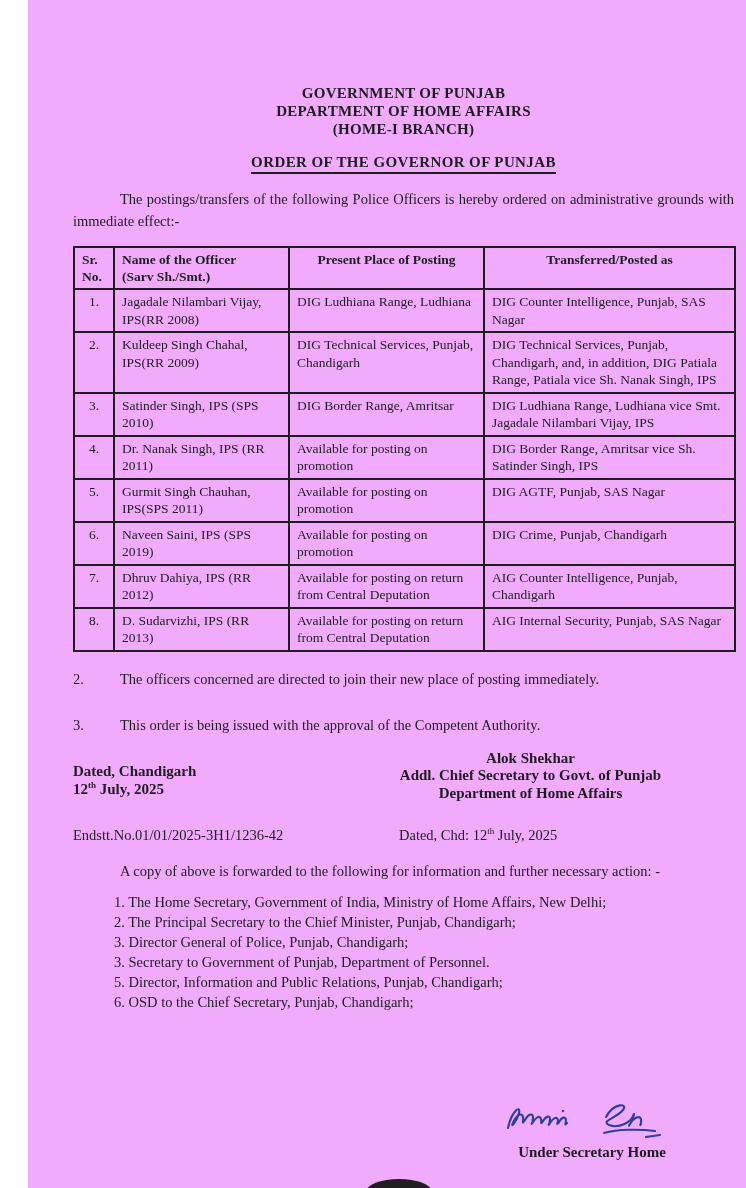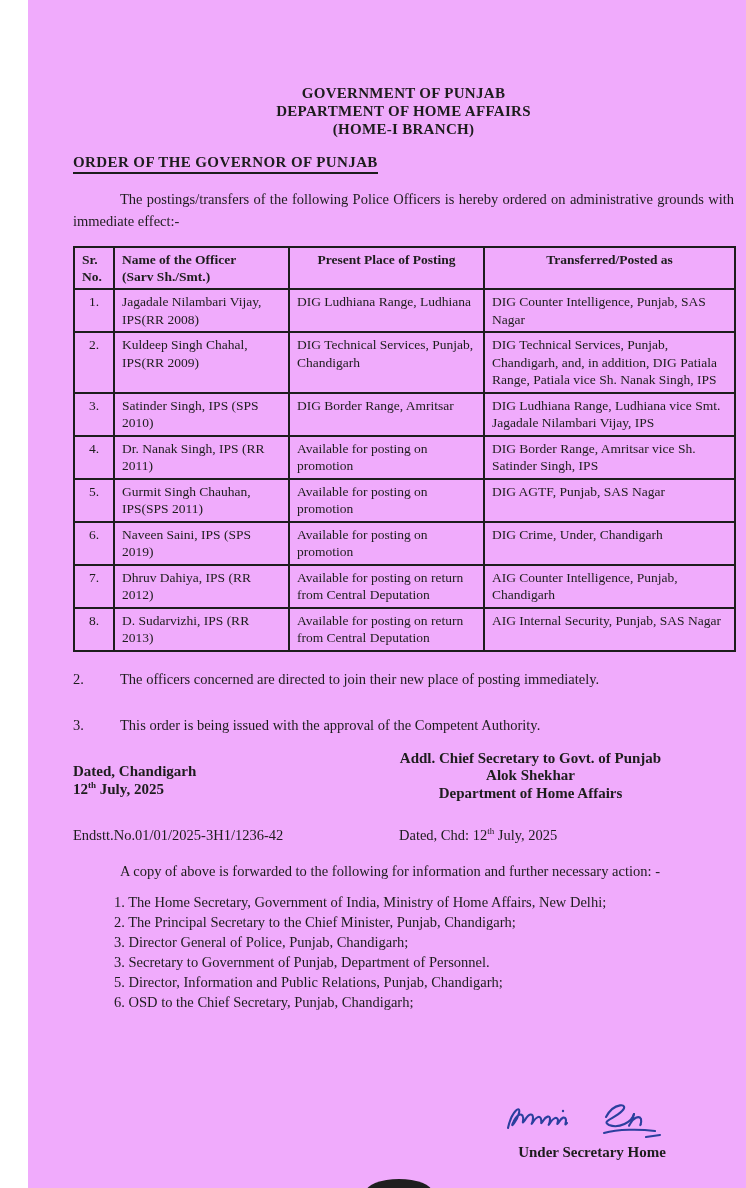--- a/index.html
+++ b/index.html
@@ -4,21 +4,21 @@
 <style>
   html,body { margin:0; padding:0; background:#ffffff; }
   .page {
     position:relative; width:746px; height:1188px; overflow:hidden;
     background:#f0abfc; box-sizing:border-box;
     padding:84px 40px 0 45px;
     font-family:"Liberation Serif", serif; color:#1d1d1d;margin-left:28px;
   }
   
   .doc-header { text-align:center; font-weight:bold; font-size:15px; line-height:18px; letter-spacing:.3px; }
-  .order-title { margin-top:16px; font-size:15px; font-weight:bold; }
+  .order-title { text-align:center; margin-top:16px; font-size:15px; font-weight:bold; }
   .order-title .u { display:inline-block; border-bottom:2px solid #1d1d1d; padding-bottom:1px; letter-spacing:.4px; }
   
   .intro { margin:14px 0 0 0; font-size:14.5px; line-height:22px; text-align:justify; text-indent:47px; }
   .para { margin:16px 0 0 0; font-size:14.5px; line-height:22px; text-align:justify; }
   .para .num { display:inline-block; width:47px; text-indent:0; }
   .para3 { margin-top:24px; }
   
   table.orders { border-collapse:collapse; margin-top:14px; font-size:13.5px; table-layout:fixed; width:661px; }
   table.orders th, table.orders td { border:2px solid #1d1d1d; vertical-align:top; padding:3px 7px; }
   table.orders th { font-size:13.5px; line-height:17px; text-align:left; font-weight:bold; }
@@ -113,21 +113,21 @@
       <tr>
         <td class="sr">5.</td>
         <td>Gurmit Singh Chauhan, IPS(SPS 2011)</td>
         <td>Available for posting on promotion</td>
         <td>DIG AGTF, Punjab, SAS Nagar</td>
       </tr>
       <tr>
         <td class="sr">6.</td>
         <td>Naveen Saini, IPS (SPS 2019)</td>
         <td>Available for posting on promotion</td>
-        <td>DIG Crime, Under, Chandigarh</td>
+        <td>DIG Crime, Punjab, Chandigarh</td>
       </tr>
       <tr>
         <td class="sr">7.</td>
         <td>Dhruv Dahiya, IPS (RR 2012)</td>
         <td>Available for posting on return from Central Deputation</td>
         <td>AIG Counter Intelligence, Punjab, Chandigarh</td>
       </tr>
       <tr>
         <td class="sr">8.</td>
         <td>D. Sudarvizhi, IPS (RR 2013)</td>
@@ -140,22 +140,22 @@
   <p class="para"><span class="num">2.</span><span>The officers concerned are directed to join their new place of posting immediately.</span></p>
 
   <p class="para para3"><span class="num">3.</span><span>This order is being issued with the approval of the Competent Authority.</span></p>
 
   <div class="sig-block">
     <div class="dateline">
       <div>Dated, Chandigarh</div>
       <div><span>12</span><sup class="ord">th</sup><span> July, 2025</span></div>
     </div>
     <div class="signatory">
+      <div>Alok Shekhar</div>
       <div>Addl. Chief Secretary to Govt. of Punjab</div>
-      <div>Alok Shekhar</div>
       <div>Department of Home Affairs</div>
     </div>
   </div>
 
   <div class="endst">
     <span class="no">Endstt.No.01/01/2025-3H1/1236-42</span><span><span>Dated, Chd: 12</span><sup class="ord">th</sup><span> July, 2025</span></span>
   </div>
 
   <p class="copy-para">A copy of above is forwarded to the following for information and further necessary action: -</p>
 

